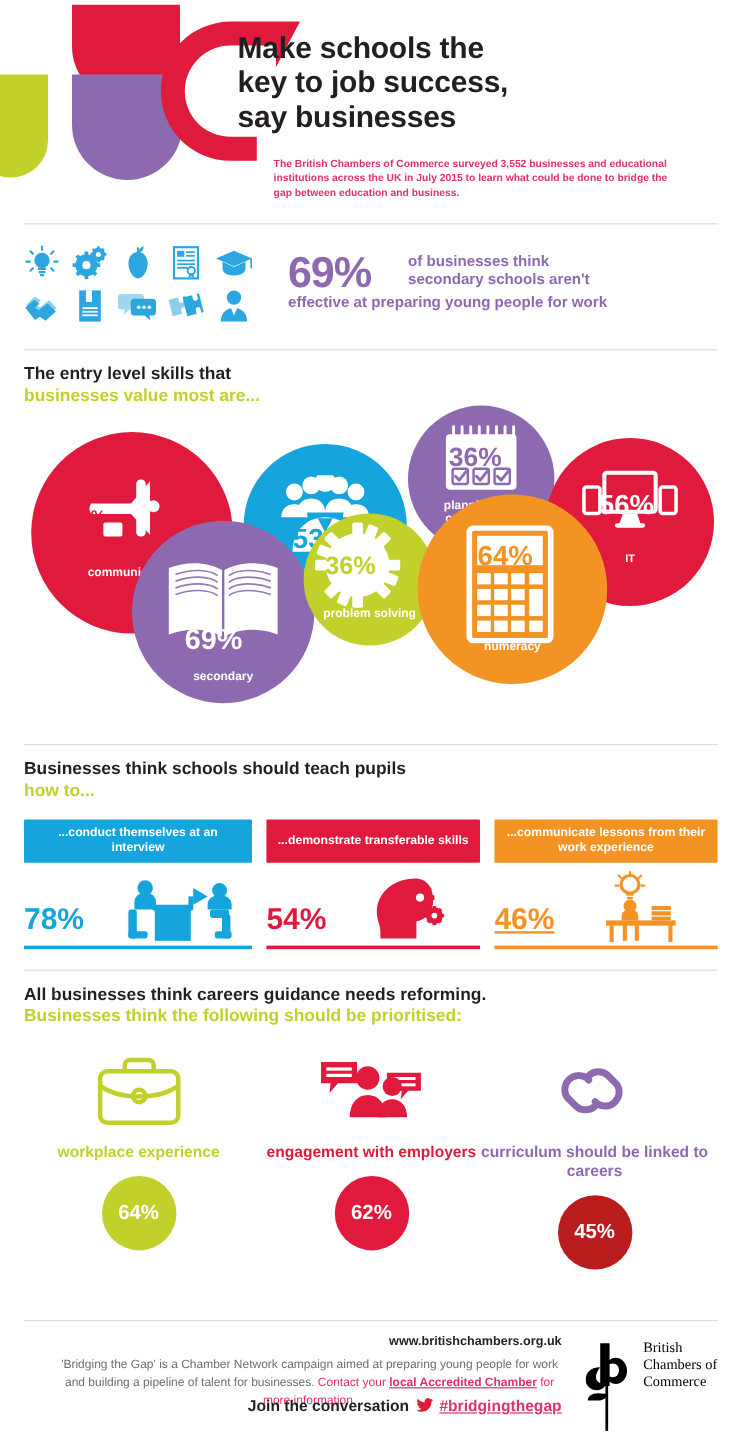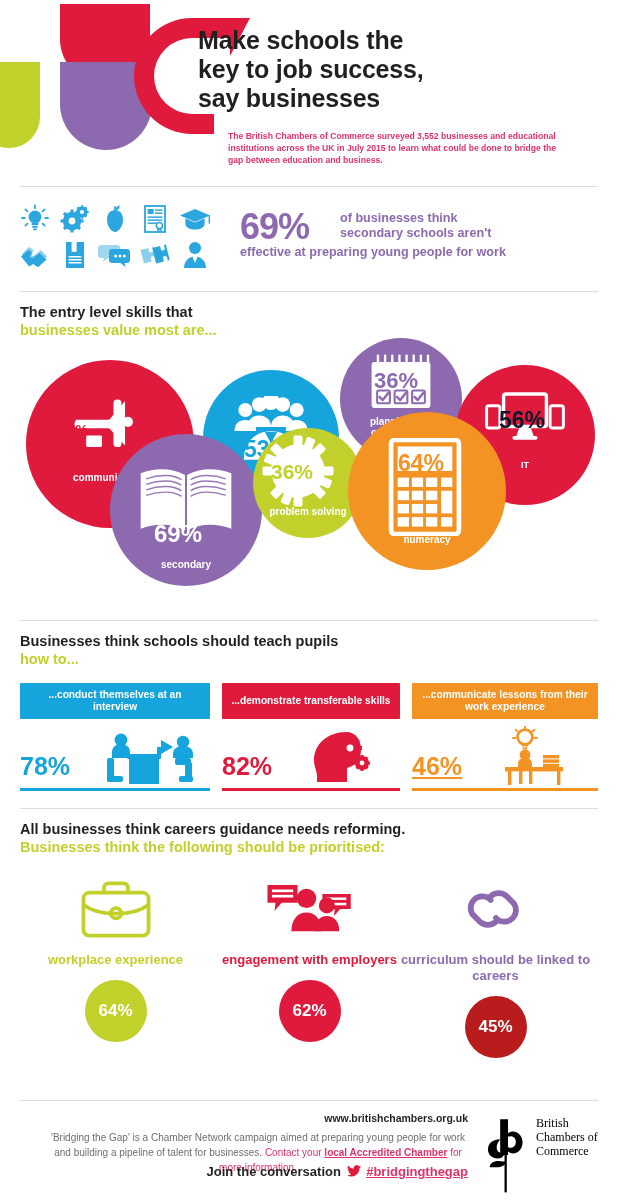--- a/index.html
+++ b/index.html
@@ -297,21 +297,21 @@
     </div>
 
     <div class="bub" style="left:455px;top:13px;width:140px;height:140px;background:#e01a3c;">
       <svg viewBox="0 0 110 84" style="position:absolute;left:14px;top:26px;width:112px;height:62px;">
         <rect x="26" y="4" width="58" height="44" rx="3" fill="none" stroke="#ffffff" stroke-width="4.6"></rect>
         <path d="M47 50 h16 l4 12 H43z" fill="#ffffff"></path>
           <rect x="38" y="61" width="34" height="5" rx="2.4" fill="#ffffff"></rect>
         <rect x="3" y="20" width="18" height="30" rx="3" fill="none" stroke="#ffffff" stroke-width="4"></rect>
         <rect x="89" y="20" width="18" height="30" rx="3" fill="none" stroke="#ffffff" stroke-width="4"></rect>
       </svg>
-      <div class="pc" style="left:44px;top:42px;font-size:23px;color:#0f172a;">56%</div>
+      <div class="pc" style="left:44px;top:42px;font-size:23px;color:#ffffff;">56%</div>
       <div class="lbl" style="top:96px;font-size:9px;">IT</div>
     </div>
 
     <div class="bub" style="left:110px;top:82px;width:152px;height:152px;background:#8d6ab0;">
       <svg viewBox="0 0 110 80" style="position:absolute;left:17px;top:30px;width:118px;height:74px;">
         <path d="M6 10 C22 4 40 4 54 12 V72 C40 64 22 64 6 70z" fill="#ffffff"></path>
         <path d="M104 10 C88 4 70 4 56 12 V72 C70 64 88 64 104 70z" fill="#ffffff"></path>
         <g stroke="#8d6ab0" stroke-width="1.5" fill="none" opacity=".9">
           <path d="M12 16 C26 11 42 11 50 17"></path>
             <path d="M12 22 C26 17 42 17 50 23"></path>
@@ -404,21 +404,21 @@
         <path d="M78 22 c0-5 4-8 10-8 s10 3 10 8 v4 h-20z"></path>
         <rect x="80" y="26" width="16" height="7" rx="2"></rect>
         <rect x="90" y="30" width="7" height="20" rx="2"></rect>
           <rect x="84" y="44" width="14" height="6" rx="2"></rect>
       </svg>
       <div class="underline" style="background:#16a4dd;"></div>
     </div>
 
     <div class="barbox" style="left:222px;width:178px;background:#e01a3c;">...demonstrate transferable skills</div>
     <div class="statwrap" style="left:222px;width:178px;">
-      <div class="statnum" style="color:#e01a3c;">82%</div>
+      <div class="statnum" style="color:#e01a3c;">54%</div>
       <svg viewBox="0 0 80 58" style="position:absolute;left:78px;bottom:3px;width:80px;height:58px;" fill="#e01a3c">
         <path d="M46 2 C28 2 14 14 14 30 c0 7 3 11 3 16 v6 h30 V38 c8-2 14-8 14-18 C61 10 56 2 46 2z"></path>
         <g>
           <circle cx="50" cy="18" r="10"></circle>
             <circle cx="50" cy="18" r="3.6" fill="#ffffff"></circle>
           <g stroke="#e01a3c" stroke-width="4">
               <line x1="50" y1="6" x2="50" y2="30"></line>
               <line x1="38" y1="18" x2="62" y2="18"></line>
           <line x1="41.5" y1="9.5" x2="58.5" y2="26.5"></line>
               <line x1="58.5" y1="9.5" x2="41.5" y2="26.5"></line>

